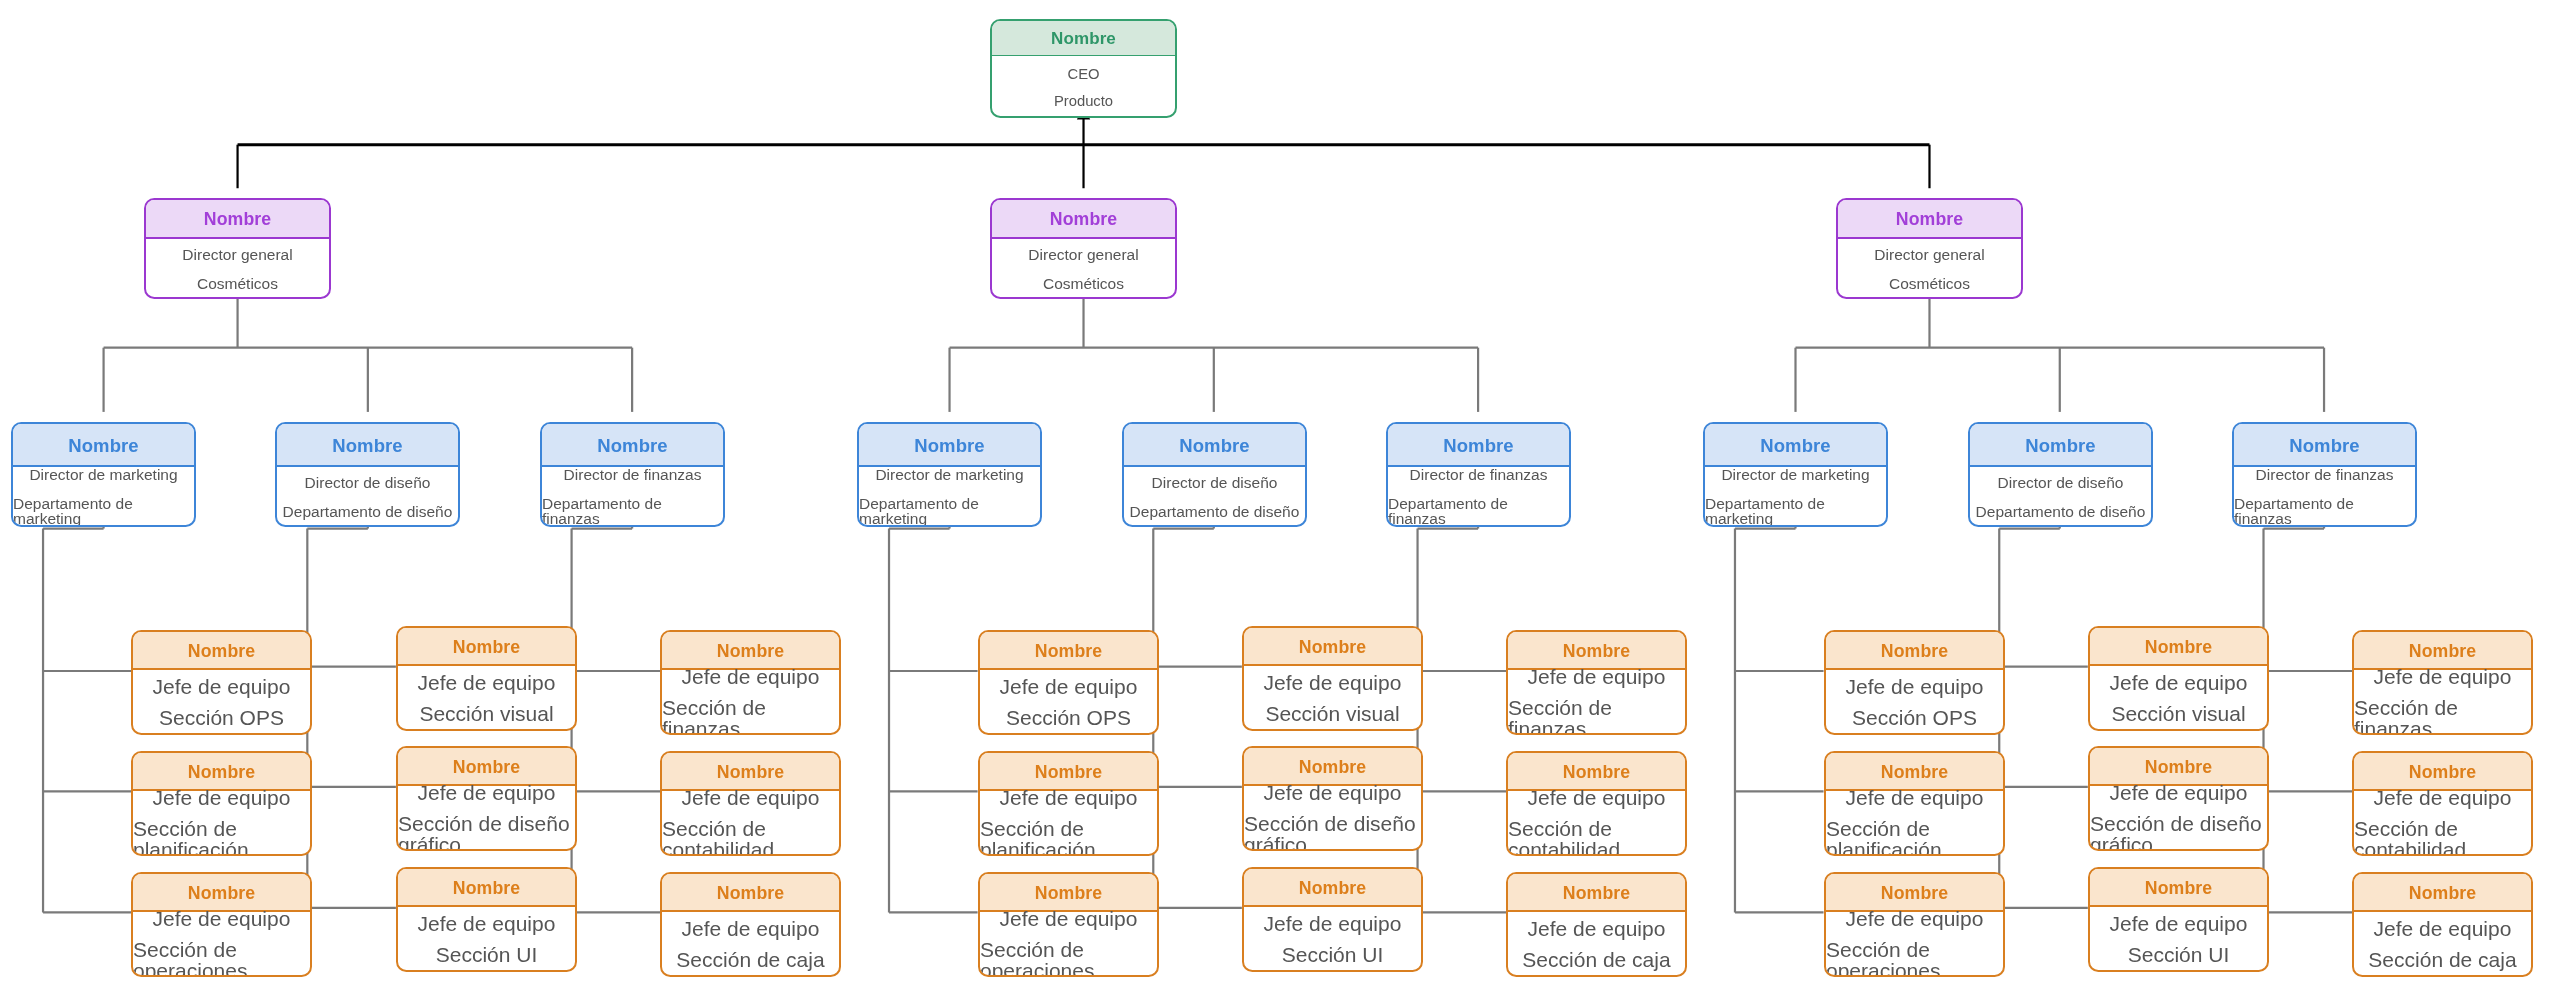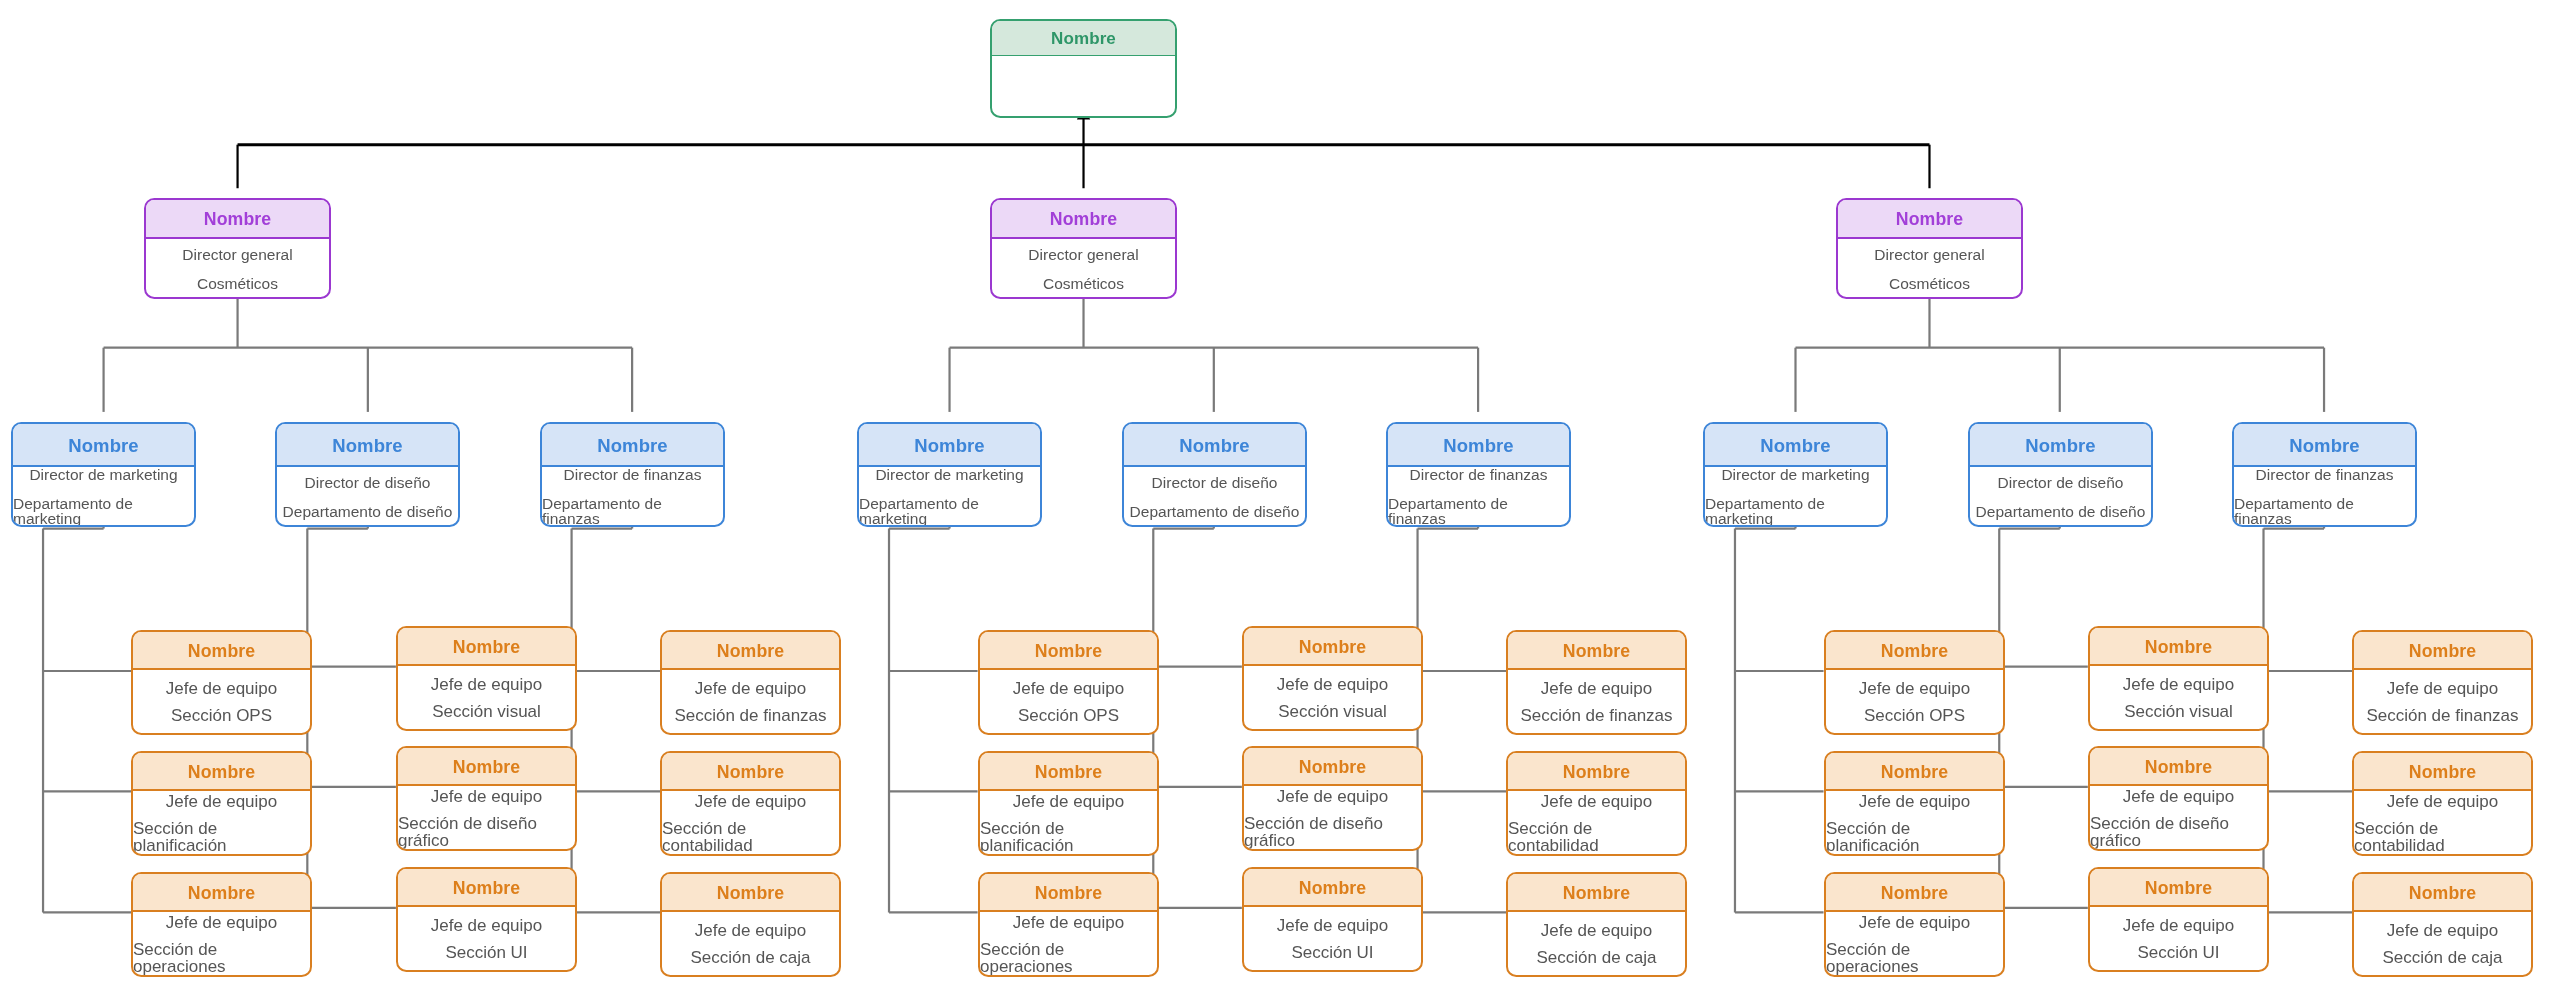--- a/index.html
+++ b/index.html
@@ -40,21 +40,21 @@
   .t-dir{width:187px;height:101px;}
   .t-dir .hdr{height:39px;line-height:39px;font-size:17.7px;}
   .t-dir .body{height:60px;gap:14px;font-size:15.5px;}
 
   .t-dept{width:185px;height:105px;}
   .t-dept .hdr{height:43px;line-height:43px;font-size:18.5px;}
   .t-dept .body{height:60px;gap:13.3px;font-size:15.5px;}
 
   .t-team{width:181px;height:105px;}
   .t-team .hdr{height:38px;line-height:38px;font-size:17.7px;}
-  .t-team .body{height:64px;gap:10px;font-size:17px;}
+  .t-team .body{height:64px;gap:10px;font-size:21px;}
 </style>
 </head>
 <body>
 
 <div id="canvas">
   <svg id="edges" viewBox="0 0 3489 1333" width="2576" height="984">
       <line x1="1467.5" y1="196" x2="1467.5" y2="158" stroke="#000000" stroke-width="3"></line>
       <polygon points="1458.5,162 1476.5,162 1467.5,144" fill="#000000"></polygon>
       <line x1="321.5" y1="196" x2="2613.5" y2="196" stroke="#000000" stroke-width="4"></line>
       <line x1="321.5" y1="196" x2="321.5" y2="255" stroke="#000000" stroke-width="3"></line>
@@ -126,20 +126,24 @@
       <line x1="3148" y1="700" x2="3148" y2="716" stroke="#7a7a7a" stroke-width="3"></line>
       <line x1="3148" y1="716" x2="3066" y2="716" stroke="#7a7a7a" stroke-width="3"></line>
       <line x1="3066" y1="716" x2="3066" y2="1236" stroke="#7a7a7a" stroke-width="3"></line>
       <line x1="3066" y1="909" x2="3186" y2="909" stroke="#7a7a7a" stroke-width="3"></line>
       <line x1="3066" y1="1072" x2="3186" y2="1072" stroke="#7a7a7a" stroke-width="3"></line>
       <line x1="3066" y1="1236" x2="3186" y2="1236" stroke="#7a7a7a" stroke-width="3"></line>
     </svg>
   <div id="nodes">
       <div class="node n-ceo t-ceo" style="left: 990px; top: 8.9px;">
         <div class="hdr">Nombre</div>
+        <div class="body">
+          <div class="l1">CEO</div>
+          <div class="l2">Producto</div>
+        </div>
       </div>
       <div class="node n-dir t-dir" style="left: 144px; top: 188px;">
         <div class="hdr">Nombre</div>
         <div class="body">
           <div class="l1">Director general</div>
           <div class="l2">Cosméticos</div>
         </div>
       </div>
       <div class="node n-dept t-dept" style="left: 11px; top: 412px;">
         <div class="hdr">Nombre</div>

